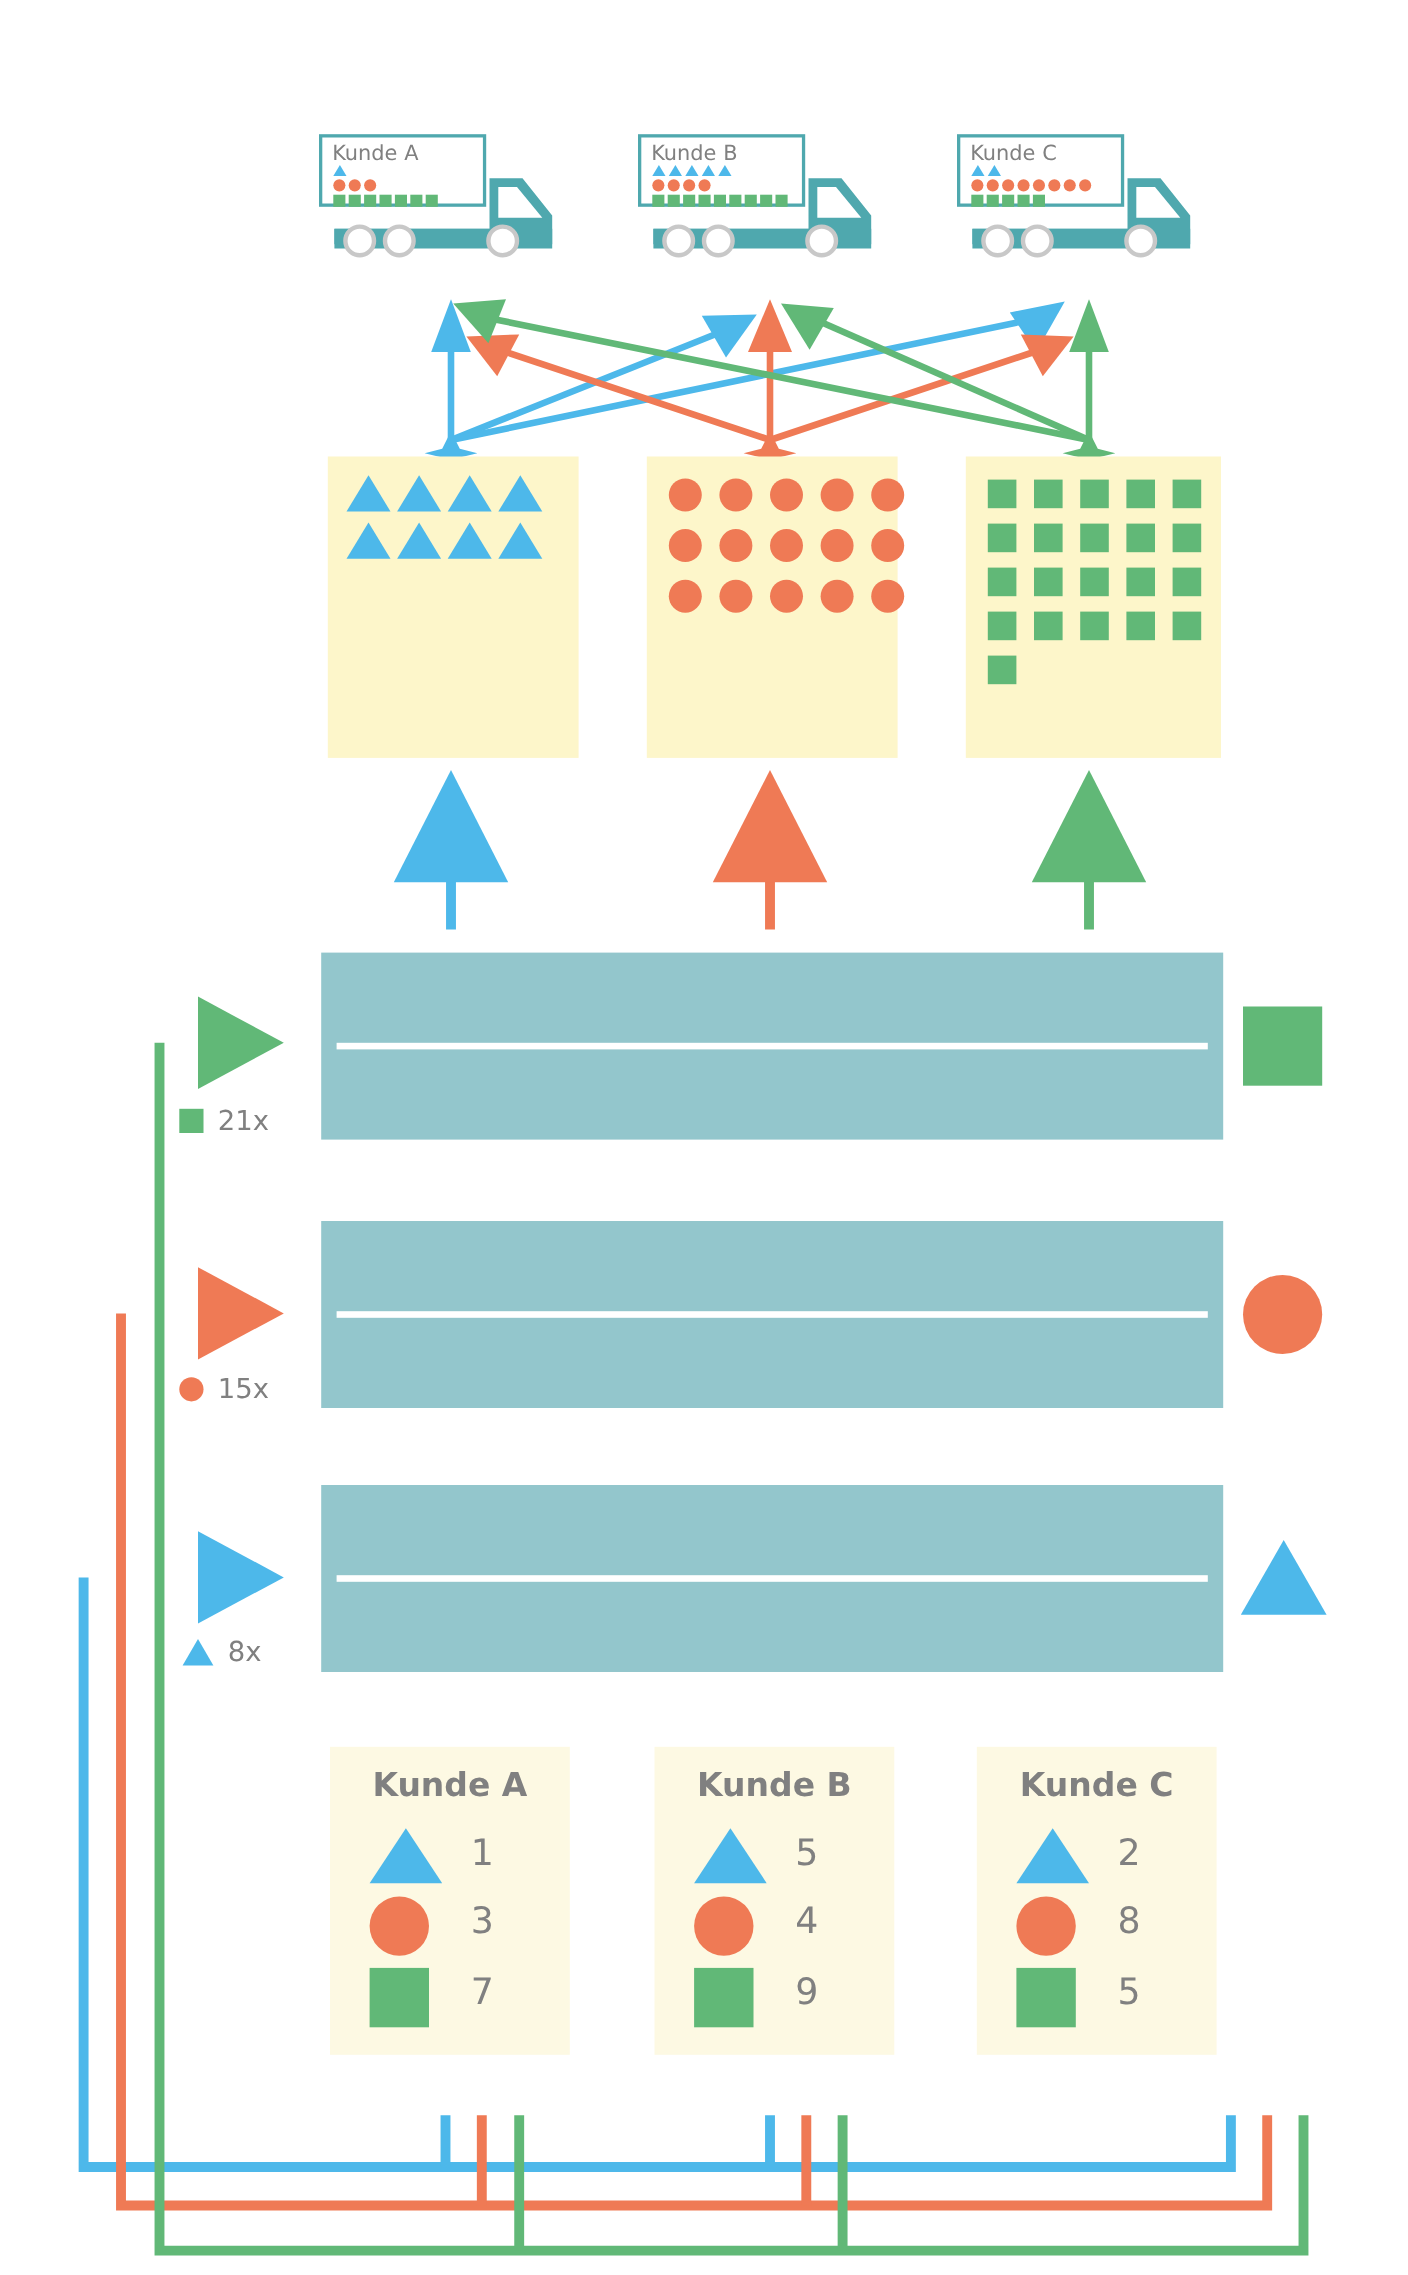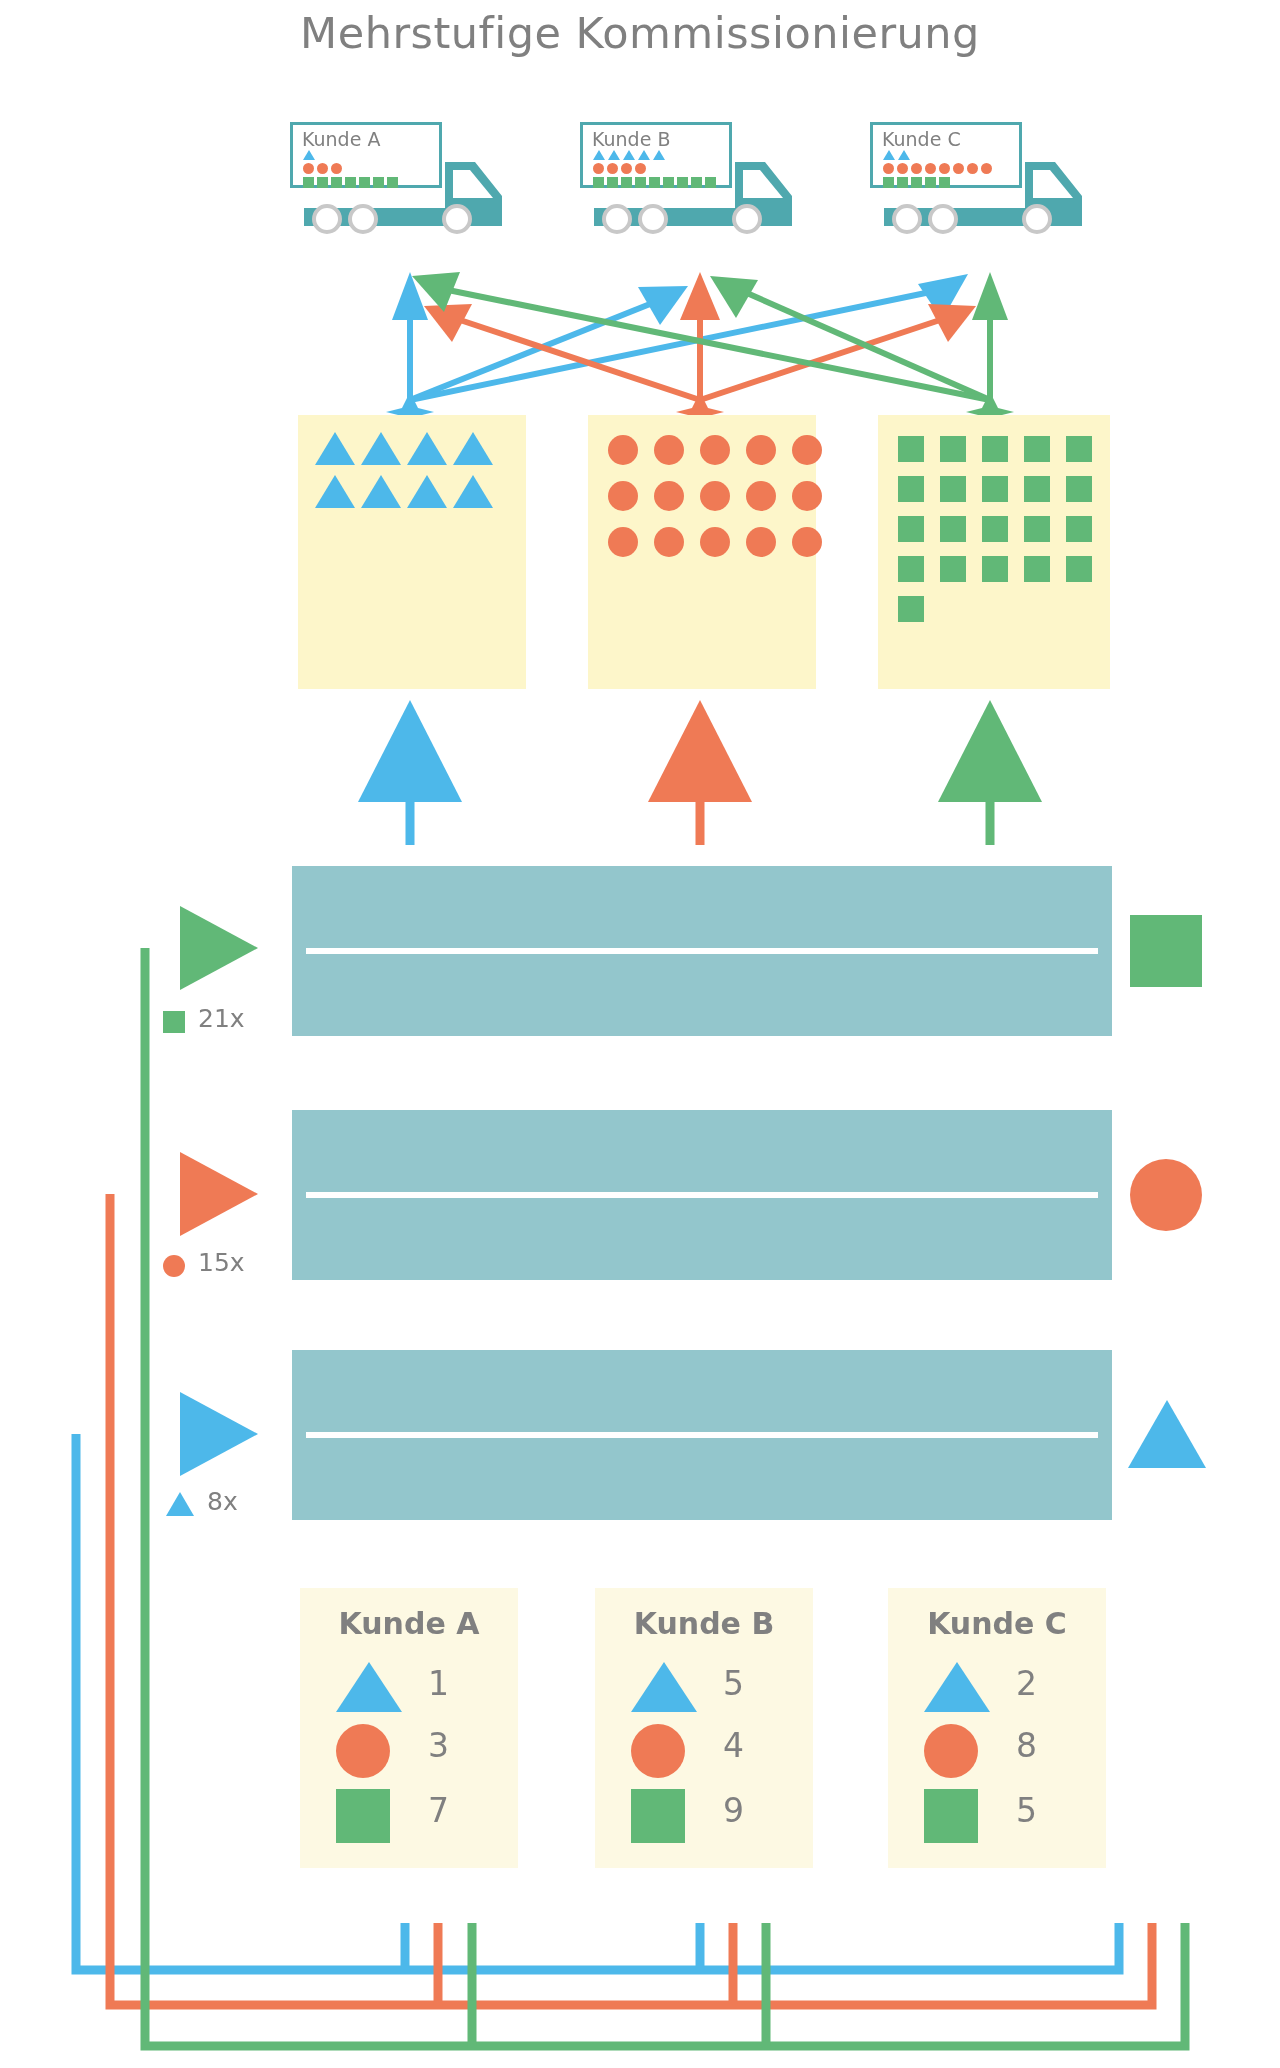--- a/index.html
+++ b/index.html
@@ -39,21 +39,21 @@
   .s-sq{width:26px;height:26px;background:#61b877;margin:7px 8px;}
 
   
   .lane{position:absolute;background:#93c6cc;}
   .lane .centerline{position:absolute;left:14px;right:14px;top:50%;margin-top:-3px;height:6px;background:#ffffff;}
   .lane-shape{position:absolute;}
   .ls-sq{width:72px;height:72px;background:#61b877;}
   .ls-cir{width:72px;height:72px;border-radius:50%;background:#ef7a55;}
   .ls-tri{width:0;height:0;border-left:39px solid transparent;border-right:39px solid transparent;border-bottom:68px solid #4db8ea;}
 
-  .cnt{position:absolute;display:flex;align-items:flex-end;gap:13px;}
+  .cnt{position:absolute;display:flex;align-items:center;gap:13px;}
   .cnt .k-sq{width:22px;height:22px;background:#61b877;}
   .cnt .k-cir{width:22px;height:22px;border-radius:50%;background:#ef7a55;}
   .cnt .k-tri{width:0;height:0;border-left:14px solid transparent;border-right:14px solid transparent;border-bottom:24px solid #4db8ea;}
   .cnt .k-txt{font-size:25px;color:#808080;}
 
   
   .cust{position:absolute;width:218px;height:280px;background:#fdf9e3;}
   .cust .c-title{
     position:absolute;left:0;top:18px;width:100%;text-align:center;
     font-size:30px;font-weight:700;color:#808080;
@@ -63,21 +63,20 @@
   .cust .c-num{position:absolute;left:128px;top:2px;width:60px;text-align:left;font-size:33px;color:#808080;}
   .c-tri{width:0;height:0;border-left:33px solid transparent;border-right:33px solid transparent;border-bottom:50px solid #4db8ea;}
   .c-cir{width:54px;height:54px;border-radius:50%;background:#ef7a55;}
   .c-sq{width:54px;height:54px;background:#61b877;}
 </style>
 </head>
 <body>
 
 <div id="stage">
 
-  <div class="title">Mehrstufige Kommissionierung</div>
 
   <svg id="svgroot" viewBox="0 0 1280 2068">
     <defs></defs>
 
     <g>
       <path d="M410,400 L410,300" stroke="#4db8ea" stroke-width="6" fill="none"></path>
       <polygon points="410,272 392,320 428,320" fill="#4db8ea"></polygon>
       <path d="M410,400 L660,300" stroke="#4db8ea" stroke-width="6" fill="none"></path>
       <polygon points="688,286 638,287 660,325" fill="#4db8ea"></polygon>
       <path d="M410,400 L940,290" stroke="#4db8ea" stroke-width="6" fill="none"></path>

